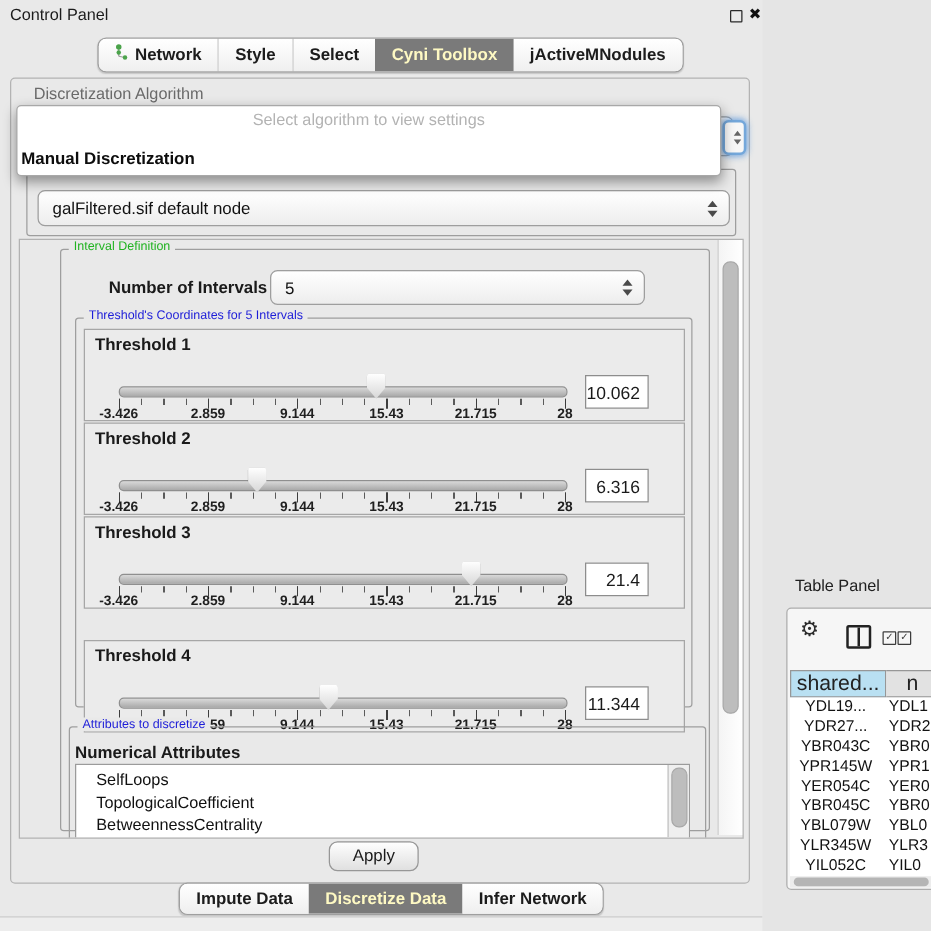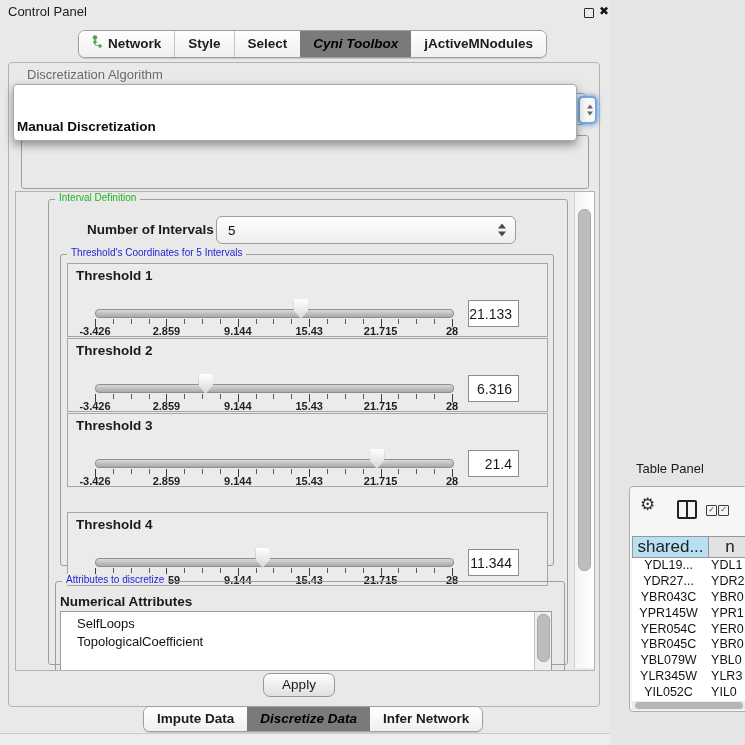--- a/index.html
+++ b/index.html
@@ -14,21 +14,21 @@
   .float-ic{left:584px;top:8px;width:8px;height:8px;border:1.5px solid #2a2a2a;border-radius:1px;}
   .close-ic{left:599px;top:4px;font-size:12px;font-weight:bold;color:#111;
             font-family:"DejaVu Sans",sans-serif;}
 
   
   .tabstrip{display:inline-flex;background:#fff;border:1px solid #9f9f9f;border-radius:7px;
             overflow:hidden;box-shadow:0 1px 1px rgba(0,0,0,.15);}
   .tab{padding:0 13px;font-size:13.5px;font-weight:600;color:#1c1c1c;line-height:24px;
        background:linear-gradient(#ffffff,#efefef);display:flex;align-items:center;gap:5px;cursor:default;}
   .tab.sep{border-right:1px solid #c4c4c4;}
-  .tab.active{background:var(--tab-active-bg);color:#000000;font-style:italic;}
+  .tab.active{background:var(--tab-active-bg);color:#fef9c3;}
   .topstrip{left:78px;top:30px;height:26px;}
   .botstrip{left:143px;top:706px;height:24px;}
   .botstrip .tab{line-height:22px;}
 
   
   .outer{left:8px;top:62px;width:590px;height:643px;border:1px solid #b3b3b3;border-radius:4px;}
   .grouplab{font-size:10px;background:#e9e9e9;padding:0 4px;white-space:nowrap;}
   .groupbox{border:1px solid #9e9e9e;border-radius:3px;}
   .algolab{left:18px;top:4px;font-size:13px;color:#6a6a6a;}
 
@@ -162,20 +162,27 @@
   <div class="abs combo" style="left:472px;top:30px;width:104px;height:30px;"></div>
   <div class="abs focus-step" style="left:569px;top:33px;width:15px;height:24px;">
     <span class="stepper">
         <i class="up"></i>
         <i class="dn"></i>
       </span>
   </div>
 
   <div class="abs groupbox" style="left:12px;top:72px;width:566px;height:52px;">
     <div class="abs grouplab" style="left:4px;top:-8px;color:#2e2e2e;">Table Data</div>
+    <div class="abs combo" style="left:8px;top:16px;width:552px;height:27px;">
+      <span class="val">galFiltered.sif default node</span>
+      <span class="stepper">
+          <i class="up"></i>
+          <i class="dn"></i>
+        </span>
+    </div>
   </div>
 
   <div class="abs scrollpanel">
 
     <div class="abs groupbox ivgroup">
       <div class="abs grouplab ivlab">Interval Definition</div>
 
       <div class="abs nilab">Number of Intervals</div>
       <div class="abs combo nicombo">
         <span class="val">5</span>
@@ -195,21 +202,21 @@
           <div class="abs tmaj"></div>
           <div class="abs hzone">
               <div class="handle" style="left: 57.7%;"></div>
             </div>
           <span class="tl" style="left:27px;">-3.426</span>
           <span class="tl" style="left:98.4px;">2.859</span>
           <span class="tl" style="left:169.8px;">9.144</span>
           <span class="tl" style="left:241.2px;">15.43</span>
           <span class="tl" style="left:312.6px;">21.715</span>
           <span class="tl" style="left:384px;">28</span>
-          <div class="abs vbox">21.133</div>
+          <div class="abs vbox">10.062</div>
         </div>
 
         <div class="abs thpanel" style="top:83px;">
           <div class="abs thtitle">Threshold 2</div>
           <div class="abs track"></div>
           <div class="abs tmin"></div>
           <div class="abs tmaj"></div>
           <div class="abs hzone">
               <div class="handle" style="left: 31%;"></div>
             </div>
@@ -256,36 +263,38 @@
           <div class="abs vbox">11.344</div>
         </div>
       </div>
 
       <div class="abs groupbox atgroup">
         <div class="abs grouplab atlab">Attributes to discretize</div>
         <div class="abs numattr">Numerical Attributes</div>
         <div class="abs attrlist">
           <div class="li" style="top:3px;">SelfLoops</div>
           <div class="li" style="top:21px;">TopologicalCoefficient</div>
+          <div class="li" style="top:39px;">BetweennessCentrality</div>
           <div class="abs lsb">
               <div class="abs thumb"></div>
             </div>
         </div>
       </div>
     </div>
 
     <div class="abs vsb">
       <div class="abs thumb"></div>
     </div>
   </div>
 
   <div class="abs applybtn">Apply</div>
 </div>
 
 <div class="abs popup">
+  <div class="abs ph">Select algorithm to view settings</div>
   <div class="abs it1">Manual Discretization</div>
 </div>
 
 <div class="abs tabstrip botstrip">
   <div class="tab">
       <span>Impute Data</span>
     </div>
   <div class="tab active">
       <span>Discretize Data</span>
     </div>

